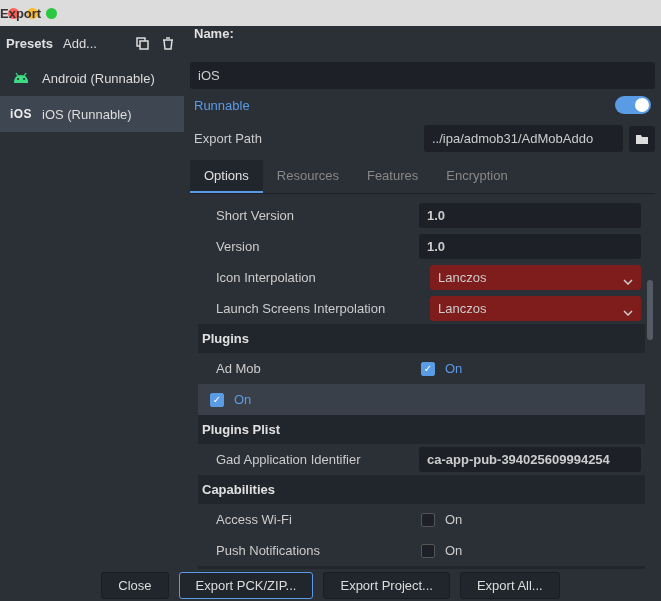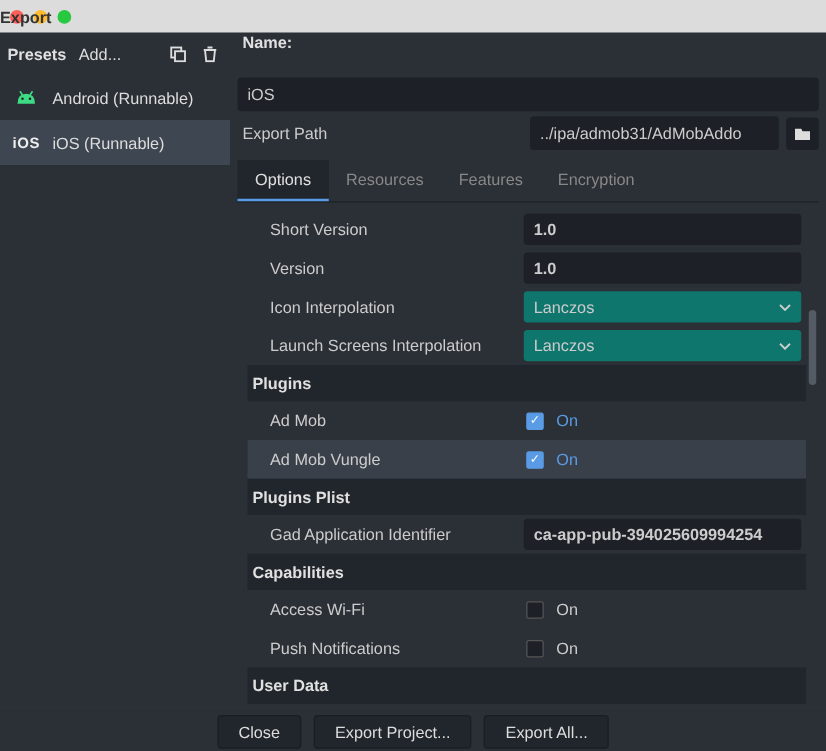--- a/index.html
+++ b/index.html
@@ -215,29 +215,30 @@
     background: #1d2127;
     color: #ccc;
     padding: 5px 8px;
     border-radius: 3px;
     margin-right: 4px;
     font-size: 13px;
     font-weight: bold;
   }
   .field-select {
     flex: 1;
-    background: #0f766e;
+    background: #7f1d1d;
     color: #ccc;
     padding: 5px 8px;
     border-radius: 3px;
     margin-right: 4px;
     display: flex;
     justify-content: space-between;
-    align-items: center;
-    cursor: pointer;
+    align-items: flex-end;
+    cursor: pointer;
+    margin-left: 11px;
   }
   .section-header {
     font-weight: 600;
     color: #e0e0e0;
     padding: 7px 4px 7px 4px;
     background: #21262c;
   }
   .checkbox-cell {
     flex: 1;
     display: flex;
@@ -334,20 +335,24 @@
       <span>iOS (Runnable)</span>
     </div>
   </div>
 
   <div class="main">
     <div class="name-row">
       <span class="name-label">Name:</span>
     </div>
     <input class="name-input" value="iOS" style="">
 
+    <div class="toggle-row">
+      <span class="toggle-label">Runnable</span>
+      <div class="toggle"></div>
+    </div>
 
     <div class="path-row">
       <span class="path-label">Export Path</span>
       <input class="path-input" value="../ipa/admob31/AdMobAddo" style="">
       <span class="icon-btn" style="background:#1d2127;border-radius:3px;width:26px;height:26px;">
         <svg width="14" height="12" viewBox="0 0 14 12">
             <path d="M1 2h5l1 2h6v7H1z" fill="#ddd"></path>
           </svg>
       </span>
     </div>
@@ -400,21 +405,20 @@
 
         <div class="field-row">
           <span class="field-label indent">Ad Mob</span>
           <div class="checkbox-cell">
             <div class="checkbox checked"></div>
             <span class="check-label on-active">On</span>
           </div>
         </div>
 
         <div class="field-row highlight">
-          <span class="field-label indent">Ad Mob Vungle</span>
           <div class="checkbox-cell">
             <div class="checkbox checked"></div>
             <span class="check-label on-active">On</span>
           </div>
         </div>
 
         <div class="section-header">Plugins Plist</div>
 
         <div class="field-row">
           <span class="field-label indent">Gad Application Identifier</span>
@@ -444,15 +448,16 @@
       </div>
       <div class="scrollbar">
         <div class="scrollbar-thumb"></div>
       </div>
     </div>
   </div>
 </div>
 
 <div class="footer">
   <button class="btn">Close</button>
+  <button class="btn hl">Export PCK/ZIP...</button>
   <button class="btn">Export Project...</button>
   <button class="btn">Export All...</button>
 </div>
 
 </body></html>

